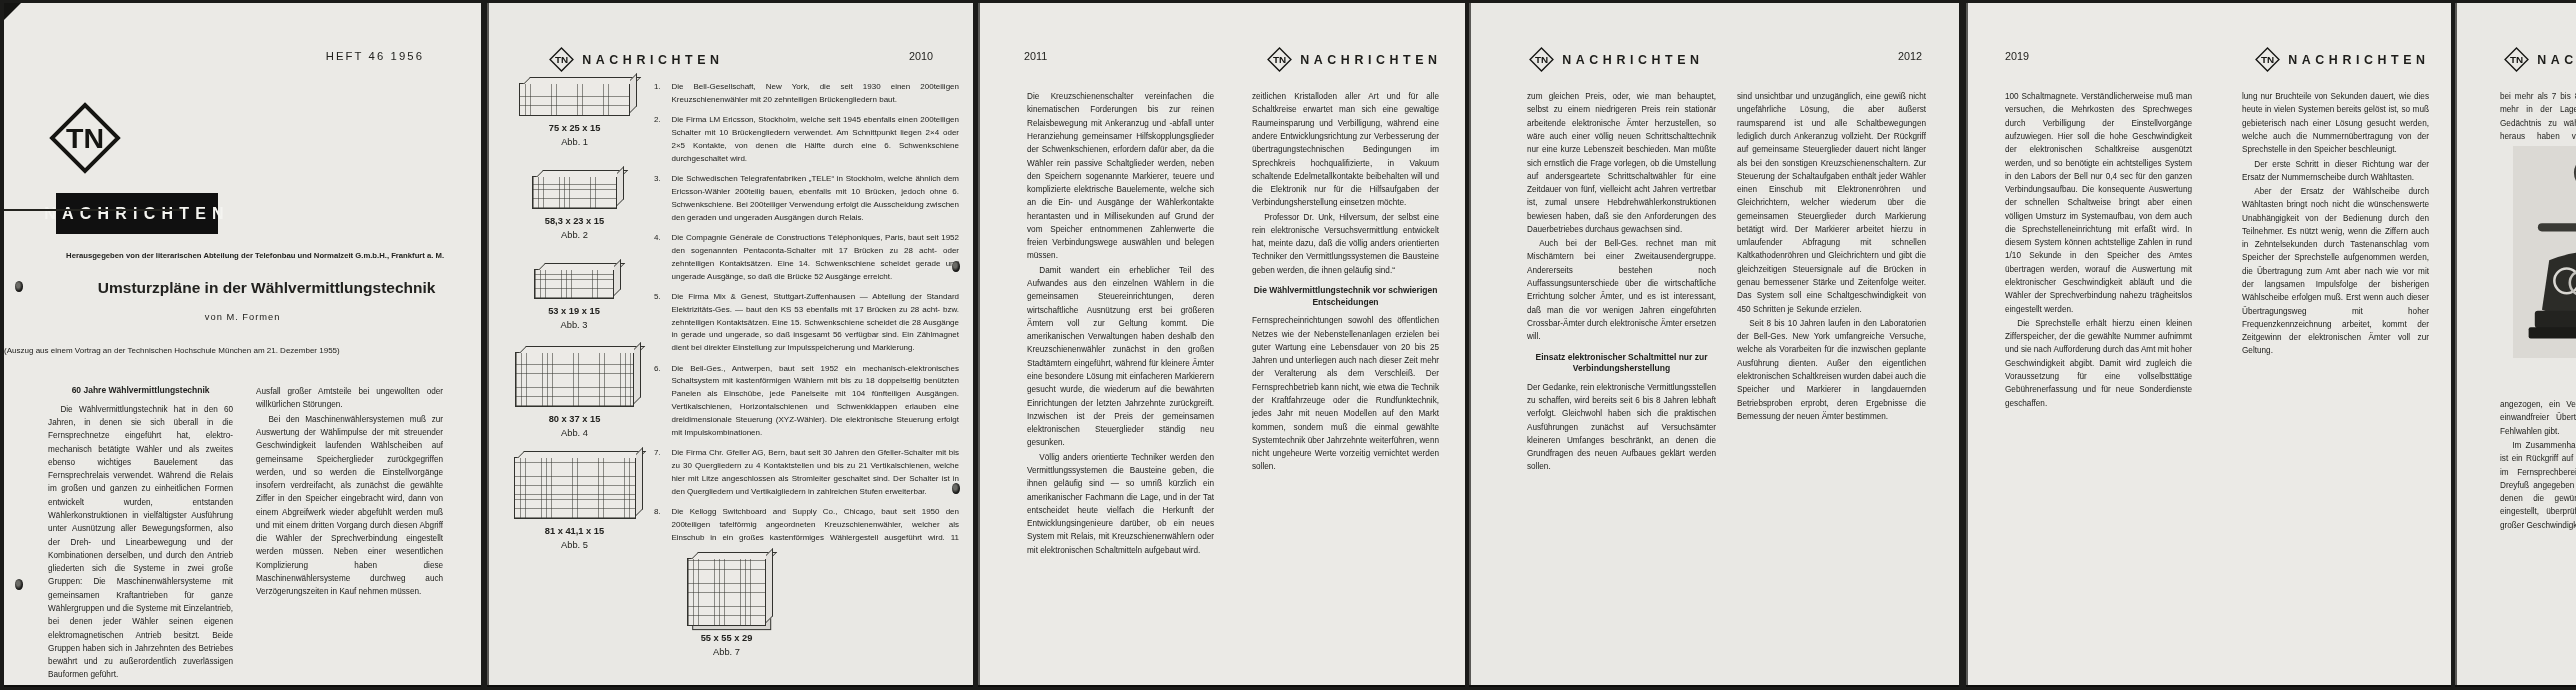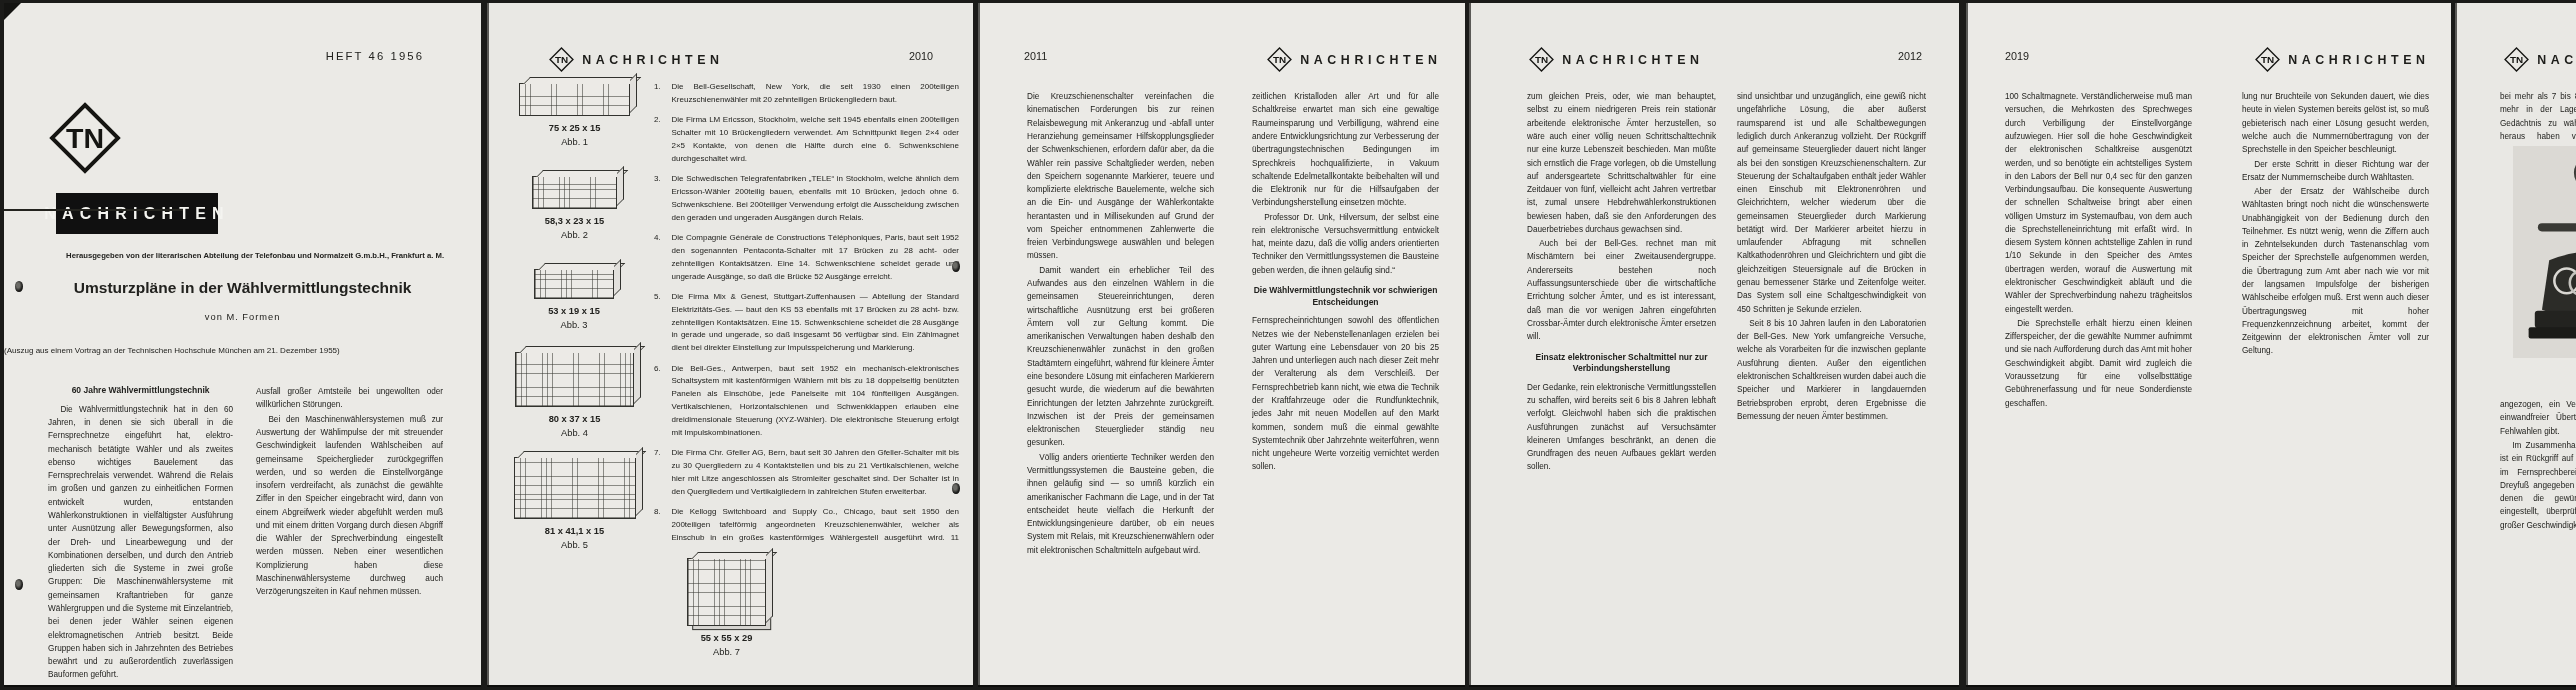--- a/index.html
+++ b/index.html
@@ -13,21 +13,21 @@
   
   .hdr{position:absolute;display:flex;align-items:center;gap:8.2px;}
   .hdrword{font-size:12.4px;font-weight:bold;letter-spacing:4.6px;color:#1d1d1a;}
   .pnum{position:absolute;font-size:10.8px;color:#22221f;}
 
   
   .heft{position:absolute;font-size:11.3px;letter-spacing:2.1px;}
   .nbar{position:absolute;background:#101010;display:flex;align-items:center;justify-content:center;}
   .nbar span{color:#f4f4f0;font-weight:bold;font-size:16px;letter-spacing:6.2px;}
   .pubs{position:absolute;font-weight:bold;font-size:7.7px;white-space:nowrap;}
-  .title{position:absolute;width:100%;text-align:center;font-size:15.5px;font-weight:bold;}
+  .title{position:absolute;width:100%;text-align:center;font-size:15.5px;font-weight:bold;padding-left:24px;}
   .byline{position:absolute;width:100%;text-align:center;font-size:9.3px;letter-spacing:1px;}
   .subline{position:absolute;width:100%;text-align:left;font-size:8px;}
 
   
   .col{position:absolute;font-size:8.2px;line-height:1.62;text-align:justify;overflow:hidden;}
   .col p{margin:0 0 1px 0;text-indent:1.5em;}
   .col p.p0{text-indent:0;}
   .colhead{font-weight:bold;text-align:center;text-indent:0 !important;font-size:8.5px;
            line-height:1.35;margin:8.2px 0 6.2px 0 !important;}
 

